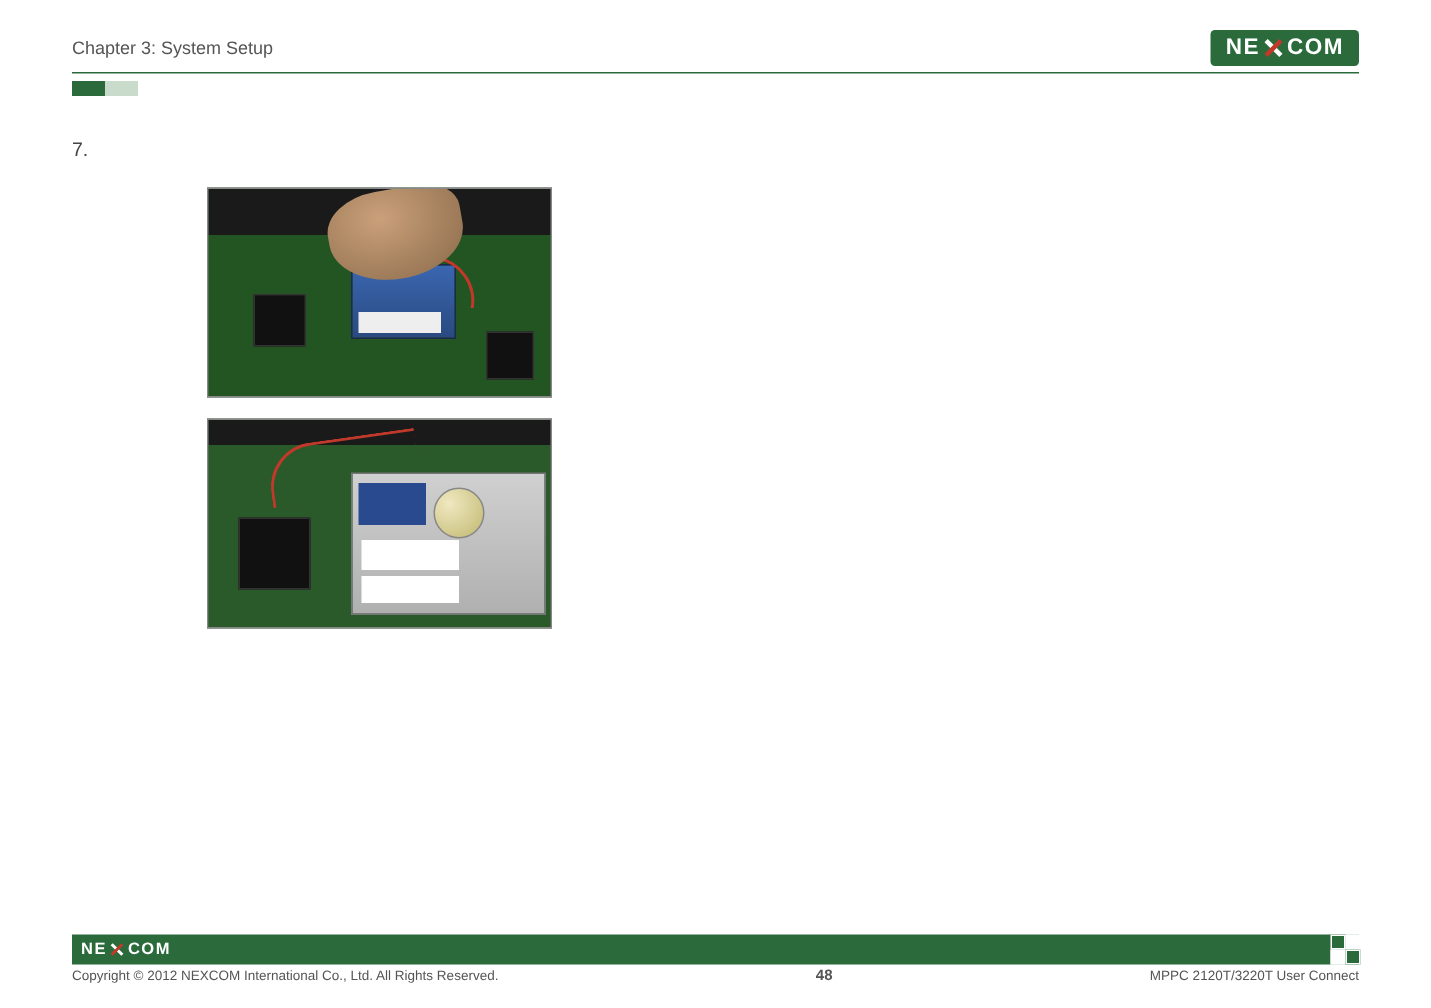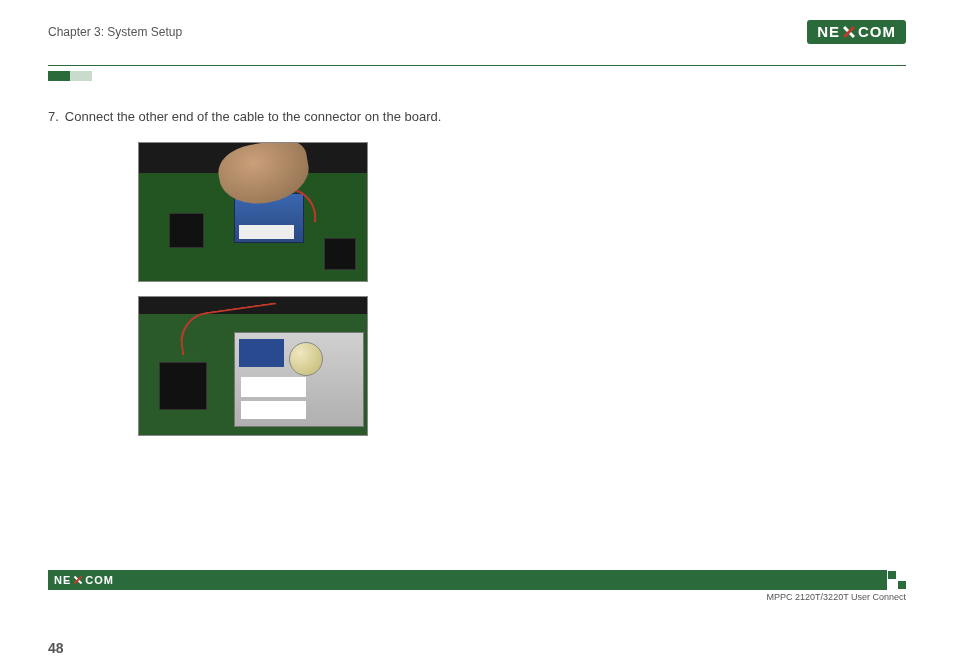--- a/index.html
+++ b/index.html
@@ -11,21 +11,21 @@
     position: relative;
     color: #333;
   }
   .page {
     padding: 20px 48px 0 48px;
   }
   .header {
     display: flex;
     justify-content: space-between;
     align-items: center;
-    margin-bottom: 21px;
+    margin-bottom: 4px;
   }
   .chapter {
     font-size: 12px;
     color: #555;
   }
   .logo-top {
     background: #2b6b3b;
     color: #fff;
     padding: 3px 10px 4px 10px;
     border-radius: 3px;
@@ -220,22 +220,21 @@
   .fsq.blank { background: #fff; border: 1px solid #fff; }
   .footer-meta {
     display: flex;
     justify-content: space-between;
     font-size: 9px;
     color: #555;
     margin-top: 2px;
   }
   .page-num {
     font-weight: bold;
-    font-size: 14px;
-    margin-top: 48px;
+    font-size: 10px;
   }
 </style>
 </head>
 <body>
 
 <div class="page">
   <div class="header">
     <div class="chapter">Chapter 3: System Setup</div>
     <div class="logo-top">
       <span>NE</span>
@@ -247,21 +246,20 @@
     <div class="rule"></div>
   </div>
   <div class="tab-block">
     <div class="tab-dark"></div>
       <div class="tab-light"></div>
   </div>
 
   <div class="content">
     <div class="step">
       <span>7.</span>
-      <span>Connect the other end of the cable to the connector on the board.</span>
     </div>
     <div class="images">
       <div class="photo" title="Hand connecting cable to motherboard connector near blue module">
         <div class="p1-bg"></div>
         <div class="p1-chip"></div>
         <div class="p1-chip2"></div>
         <div class="p1-module"></div>
         <div class="p1-label"></div>
         <div class="p1-wire"></div>
         <div class="p1-hand"></div>
@@ -288,16 +286,17 @@
       <span>COM</span>
     </div>
     <div class="footer-squares">
       <div class="fsq"></div>
         <div class="fsq blank"></div>
       <div class="fsq blank"></div>
         <div class="fsq"></div>
     </div>
   </div>
   <div class="footer-meta">
+    <span>Copyright © 2012 NEXCOM International Co., Ltd. All Rights Reserved.</span>
     <span class="page-num">48</span>
     <span>MPPC 2120T/3220T User Connect</span>
   </div>
 </div>
 
 </body></html>

